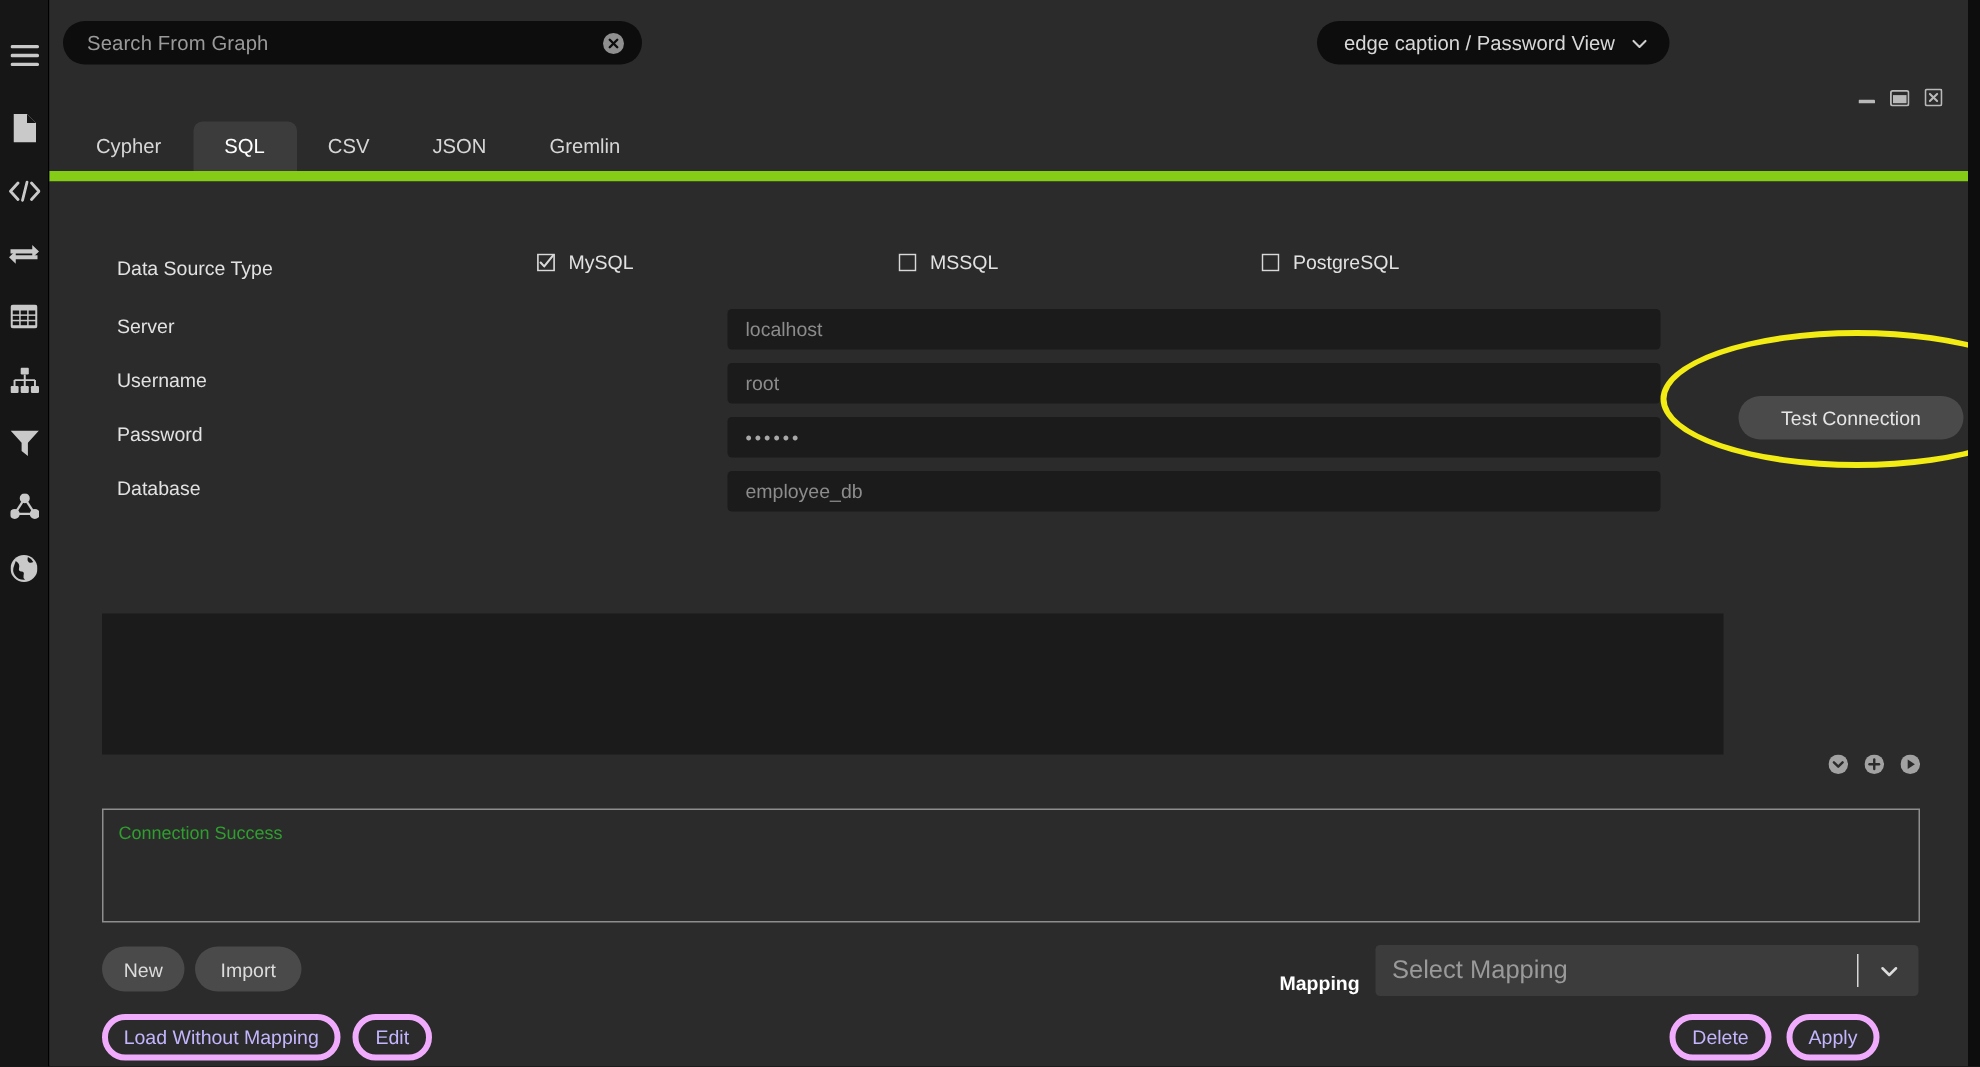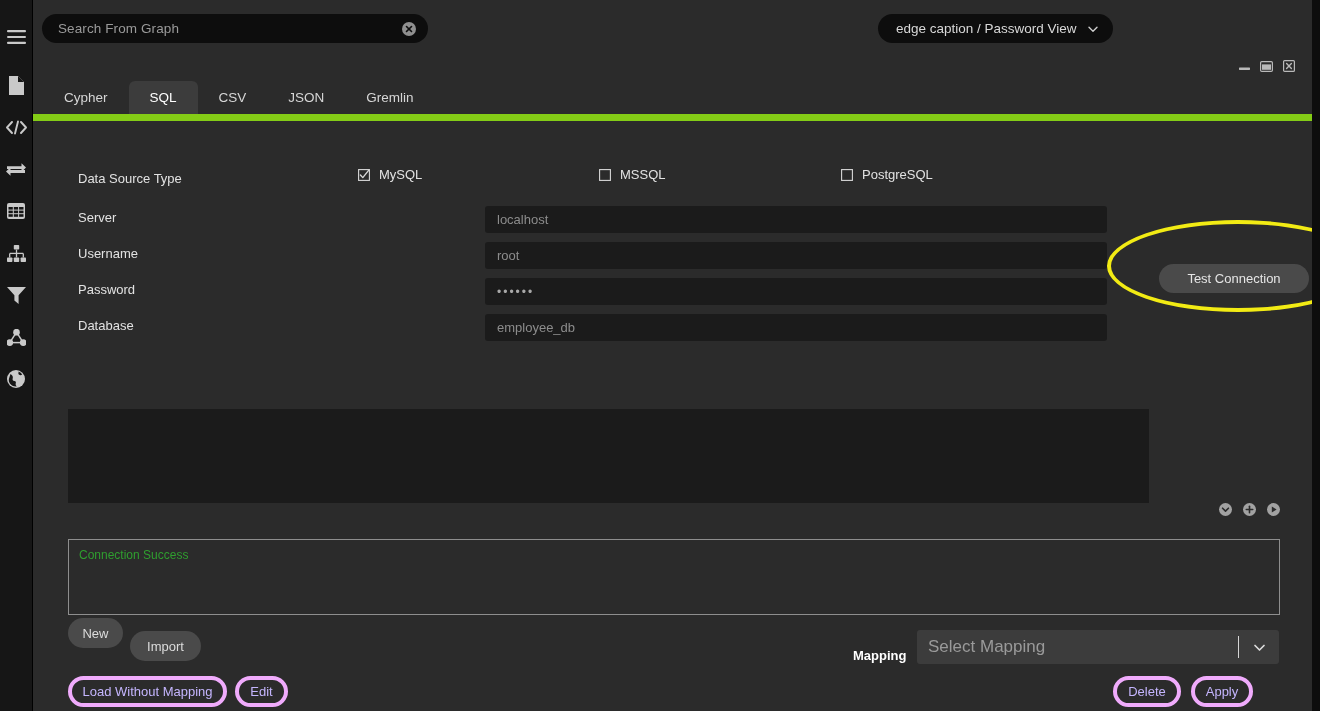--- a/index.html
+++ b/index.html
@@ -460,21 +460,21 @@
               <circle cx="6.5" cy="6.5" r="6.5"></circle>
               <polygon points="4.8,3.4 9.6,6.5 4.8,9.6" fill="#2b2b2b"></polygon>
             </svg>
         </span>
       </div>
 
       <div class="console">
         <div class="console-line">Connection Success</div>
       </div>
 
-      <div class="btn filled" style="left:35px; top:497px; width:55px; height:30px;">New</div>
+      <div class="btn filled" style="left:35px; top:510px; width:55px; height:30px;">New</div>
       <div class="btn filled" style="left:97px; top:510px; width:71px; height:30px;">Import</div>
 
       <div class="btn ghost" style="left:35px; top:555px; width:159px; height:31px;">Load Without Mapping</div>
       <div class="btn ghost" style="left:202px; top:555px; width:53px; height:31px;">Edit</div>
 
       <span class="map-label">Mapping</span>
       <div class="map-select">
         <span class="map-select-text">Select Mapping</span>
         <span class="map-divider"></span>
         <span class="map-chev">

